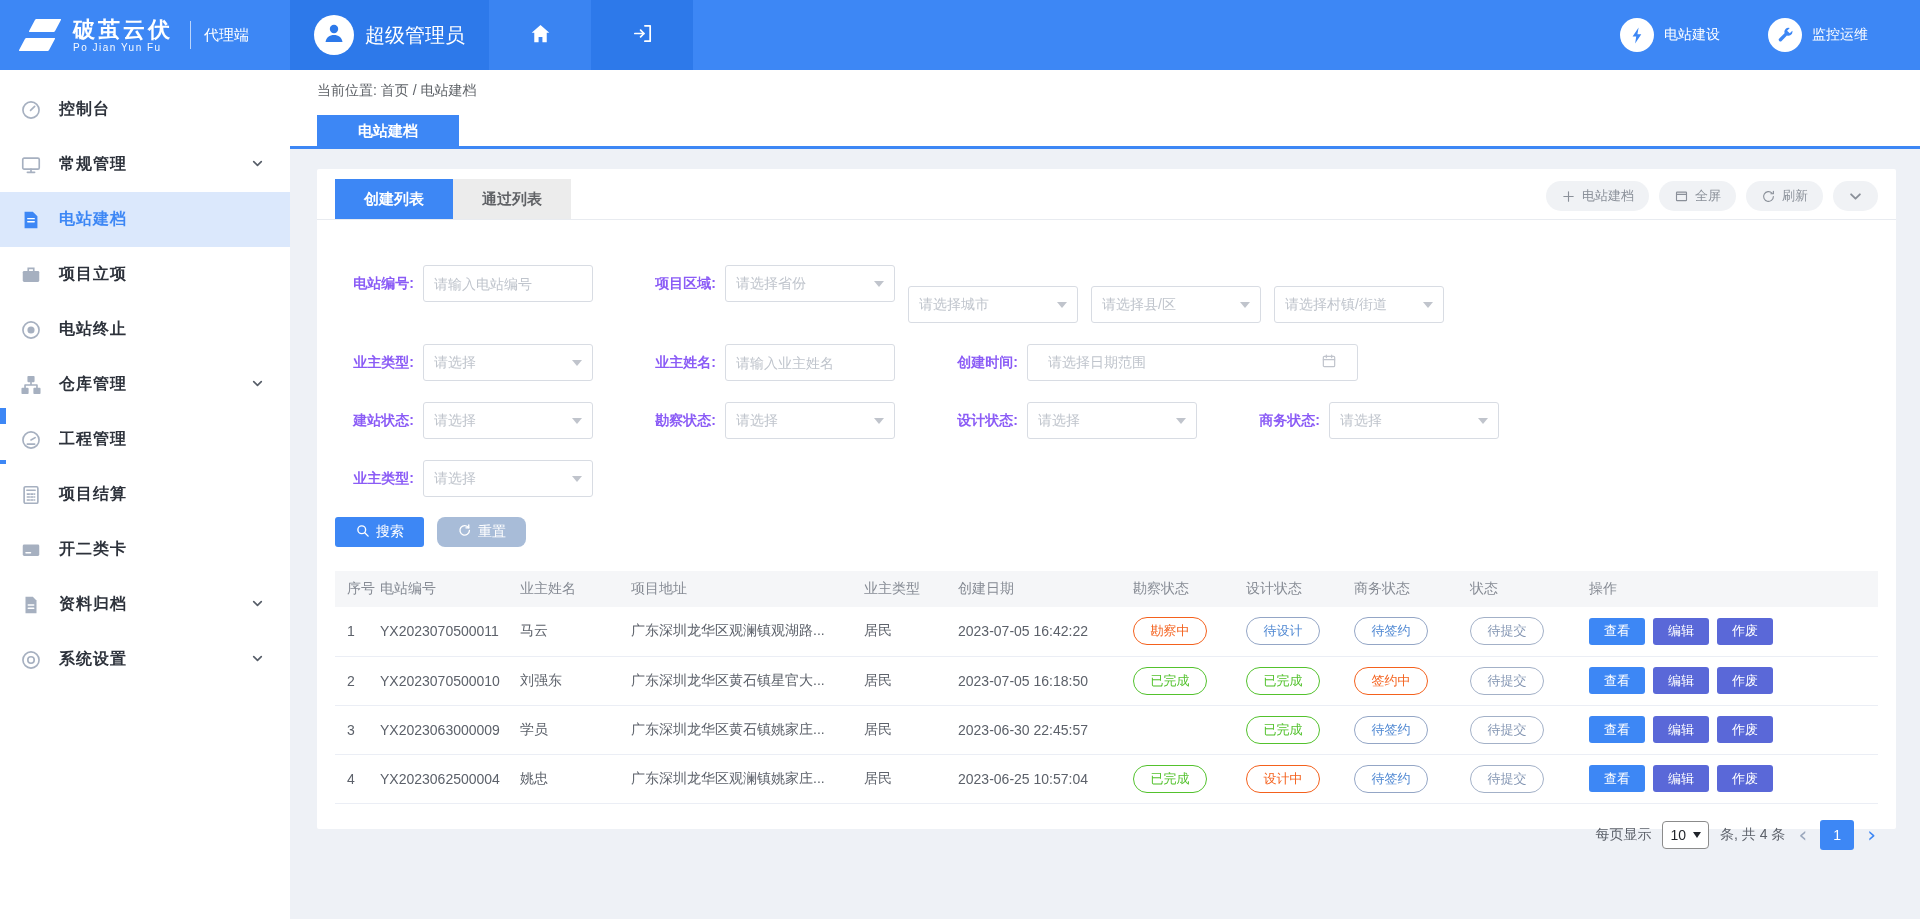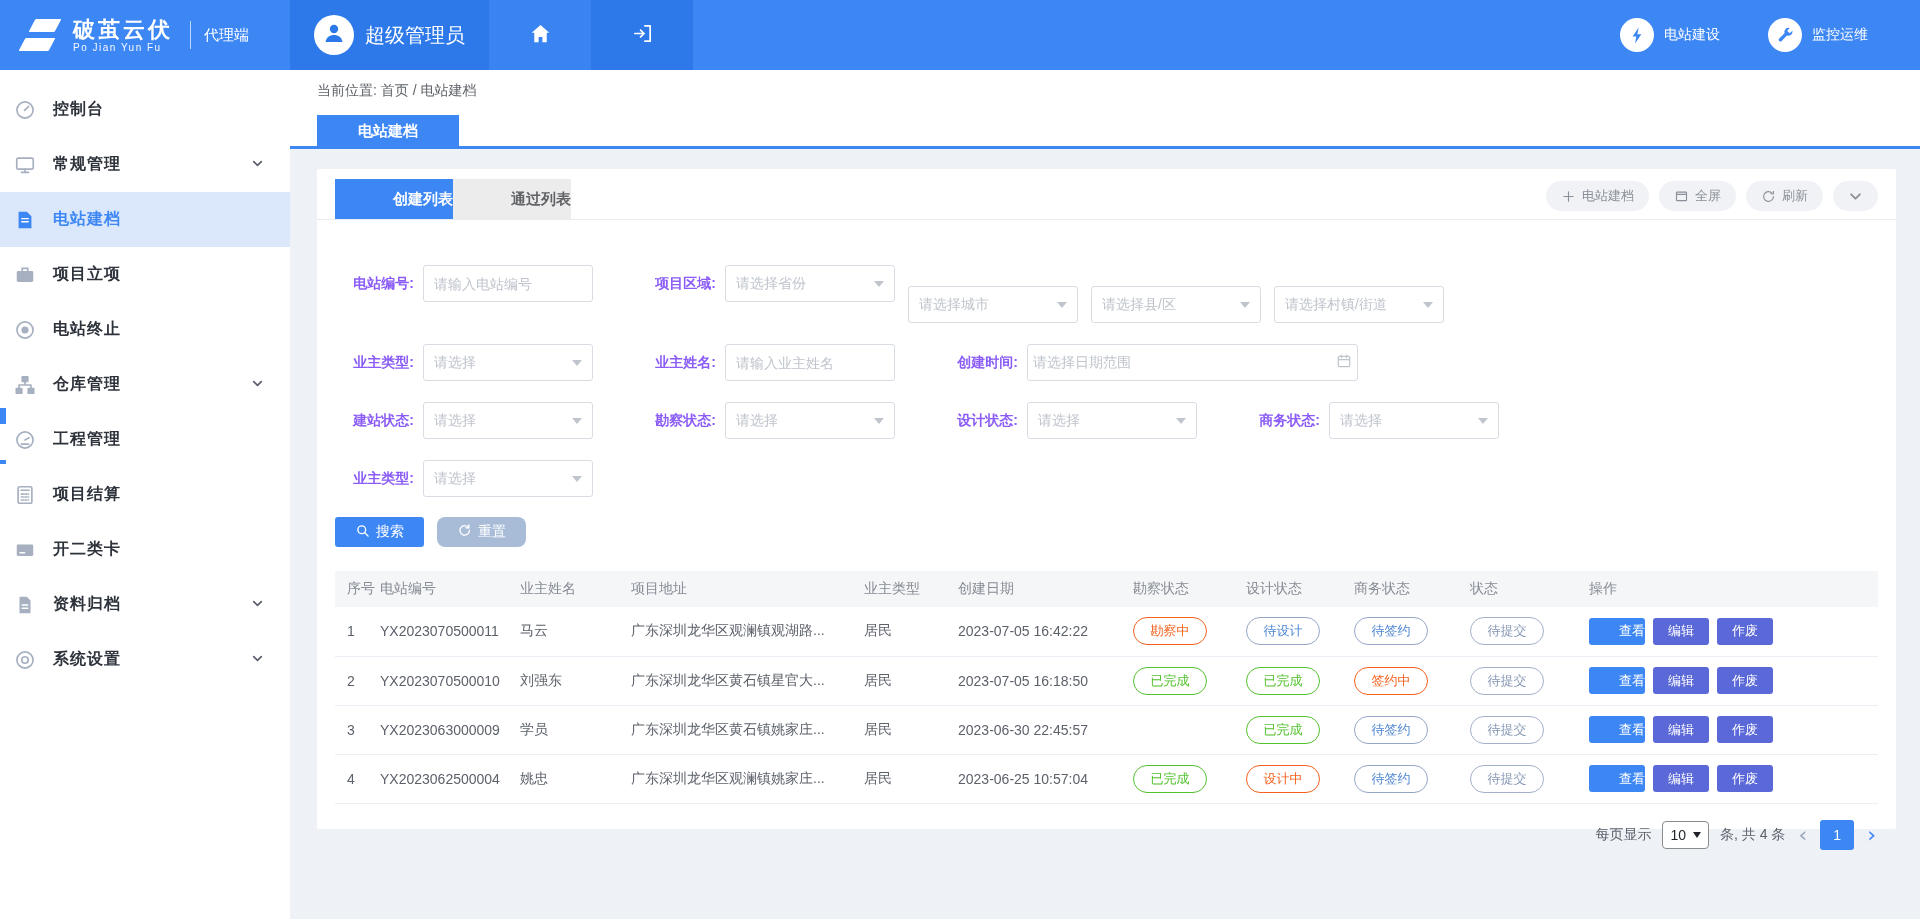--- a/index.html
+++ b/index.html
@@ -29,21 +29,21 @@
   .seg-logout { background:var(--seg-dark); }
   .hdr-spacer { flex:1; }
   .quick { display:flex; align-items:center; gap:48px; margin-right:52px; }
   .quick-item { display:flex; align-items:center; gap:10px; color:#fff; font-size:14px; cursor:pointer; white-space:nowrap; }
   .quick-icon { width:34px; height:34px; border-radius:50%; background:#fff; color:var(--primary); display:flex; align-items:center; justify-content:center; }
   .quick-icon svg { width:19px; height:19px; }
 
   
   .body-row { display:flex; height:849px; }
   .sidebar { width:290px; background:#fff; padding-top:12px; position:relative; flex:0 0 auto; }
-  .nav-item { height:55px; display:flex; align-items:center; padding-left:14px; gap:17px; cursor:pointer;text-align:center; }
+  .nav-item { height:55px; display:flex; align-items:center; padding-left:20px; gap:17px; cursor:pointer;text-align:center; }
   .nav-icon { width:22px; height:22px; color:#a6b0c0; flex:0 0 auto; }
   .nav-icon svg { width:22px; height:22px; }
   .nav-label { font-size:16px; font-weight:bold; color:#2d323b; letter-spacing:1px; }
   .nav-item.active { background:#dbe8fc; }
   .nav-item.active .nav-label, .nav-item.active .nav-icon { color:var(--primary); }
   .nav-chevron { margin-left:auto; margin-right:26px; color:#565d68; }
   .nav-chevron svg { width:13px; height:13px; }
   .scroll-bit { position:absolute; left:0; width:6px; background:var(--primary); }
   .scroll-bit.b1 { top:338px; height:16px; }
   .scroll-bit.b2 { top:390px; height:4px; }
@@ -52,41 +52,41 @@
   .topstrip { background:#fff; border-bottom:3px solid var(--primary); padding:12px 0 0 27px; }
   .breadcrumb { font-size:14px; color:#5f6368; height:20px; }
   .page-tab { display:block; width:142px; height:31px; margin-top:13px; background:var(--primary); color:#fff;
     font-size:15px; font-weight:bold; text-align:center; line-height:31px; border:none; cursor:pointer; }
 
   .workarea { padding:20px 24px 0 27px; }
   .card { background:#fff; height:660px; border-radius:2px; }
 
   .card-head { display:flex; justify-content:space-between; align-items:flex-end; padding:10px 18px 0; border-bottom:1px solid #e8ebf0; }
   .ctabs { display:flex; }
-  .ctab { width:118px; height:40px; line-height:40px; text-align:right; font-size:15px; font-weight:bold; border:none; cursor:pointer; }
+  .ctab { width:118px; height:40px; line-height:40px; text-align:center; font-size:15px; font-weight:bold; border:none; cursor:pointer; }
   .ctab.active { background:var(--primary); color:#fff; }
   .ctab.inactive { background:#ececec; color:#606266; }
   .toolbar { display:flex; gap:10px; margin-bottom:8px; }
   .pill { height:30px; border-radius:15px; background:#f0f2f5; color:#8a9099; border:none; font-size:13px;
     display:flex; align-items:center; gap:6px; padding:0 15px; cursor:pointer; white-space:nowrap; }
   .pill svg { width:15px; height:15px; }
 
   
   .filters { padding:24px 18px 0; }
   .frow { display:flex; align-items:center; margin-bottom:21px; }
   .fgroup { display:flex; align-items:center; width:302px; flex:0 0 auto; }
   .fgroup.wide { width:auto; }
   .flabel { width:88px; text-align:right; font-size:14px; font-weight:bold; color:#8b5cf6; padding-right:9px; white-space:nowrap; flex:0 0 auto; }
   .ctrl { height:37px; border:1px solid #d8dce3; border-radius:3px; background:#fff; font-size:14px; }
   input.ctrl { width:170px; padding:0 10px; color:#333; outline:none; }
   input.ctrl::placeholder { color:#bfc4cc; }
   .select { width:170px; display:flex; align-items:center; justify-content:space-between; padding:0 10px; color:#bfc4cc; cursor:pointer; }
   .select + .select { margin-left:13px;margin-top:42px; }
   .caret { width:0; height:0; border:5px solid transparent; border-top:6px solid #c0c4cc; margin-top:6px; }
-  .datebox { width:331px; display:flex; align-items:center; justify-content:space-between; padding:0 5px; color:#bfc4cc; cursor:pointer;gap:6px; }
+  .datebox { width:331px; display:flex; align-items:center; justify-content:space-between; padding:0 20px; color:#bfc4cc; cursor:pointer;gap:6px; }
   .datebox svg { width:16px; height:16px; color:#c0c4cc; }
 
   .btnrow { padding:2px 18px 0; display:flex; gap:13px; margin-bottom:24px; }
   .btn { height:30px; width:89px; border:none; border-radius:3px; color:#fff; font-size:14px;
     display:flex; align-items:center; justify-content:center; gap:6px; cursor:pointer; }
   .btn svg { width:15px; height:15px; }
   .btn-search { background:var(--primary); }
   .btn-reset { background:#a8bcd8;border-radius:8px; }
 
   
@@ -97,21 +97,21 @@
   .tbl tbody td { height:49px; border-bottom:1px solid #ebeef5; font-size:14px; color:#5c616a;
     padding:0 8px 0 0; white-space:nowrap; overflow:hidden; }
   .tbl tbody td:first-child { padding-left:12px; }
   .badge { display:inline-block; min-width:74px; padding:4px 0; border-radius:14px; border:1px solid; background:#fff;
     font-size:13px; text-align:center; }
   .badge.orange { color:#f4611d; border-color:#f4611d; }
   .badge.green  { color:#53c22d; border-color:#53c22d; }
   .badge.blue   { color:#4e87d2; border-color:#94a6c6; }
   .badge.muted  { color:#8496b3; border-color:#a3b1c8; }
   .abtn { height:27px; width:56px; border:none; border-radius:3px; color:#fff; font-size:13px; cursor:pointer; margin-right:8px; }
-  .abtn.blue { background:var(--primary);text-align:right; }
+  .abtn.blue { background:var(--primary); }
   .abtn.indigo { background:#5a68d8; }
 
   
   .pgn { display:flex; align-items:center; justify-content:flex-end; gap:11px; margin:16px 18px 0; font-size:14px; color:#5c616a; }
   .pgn-select { height:28px; border:1px solid #8b8b8b; border-radius:4px; padding:0 7px; background:#fff;
     display:flex; align-items:center; gap:7px; color:#1f2329; cursor:pointer; }
   .caret-dark { width:0; height:0; border:4.5px solid transparent; border-top:6px solid #1f2329; margin-top:5px; }
   .pgn-arrow { background:none; border:none; font-size:22px; line-height:1; cursor:pointer; padding:0 2px; font-family:"DejaVu Sans",sans-serif; }
   .pgn-prev { color:#9aa7bc; }
   .pgn-next { color:var(--primary); }

